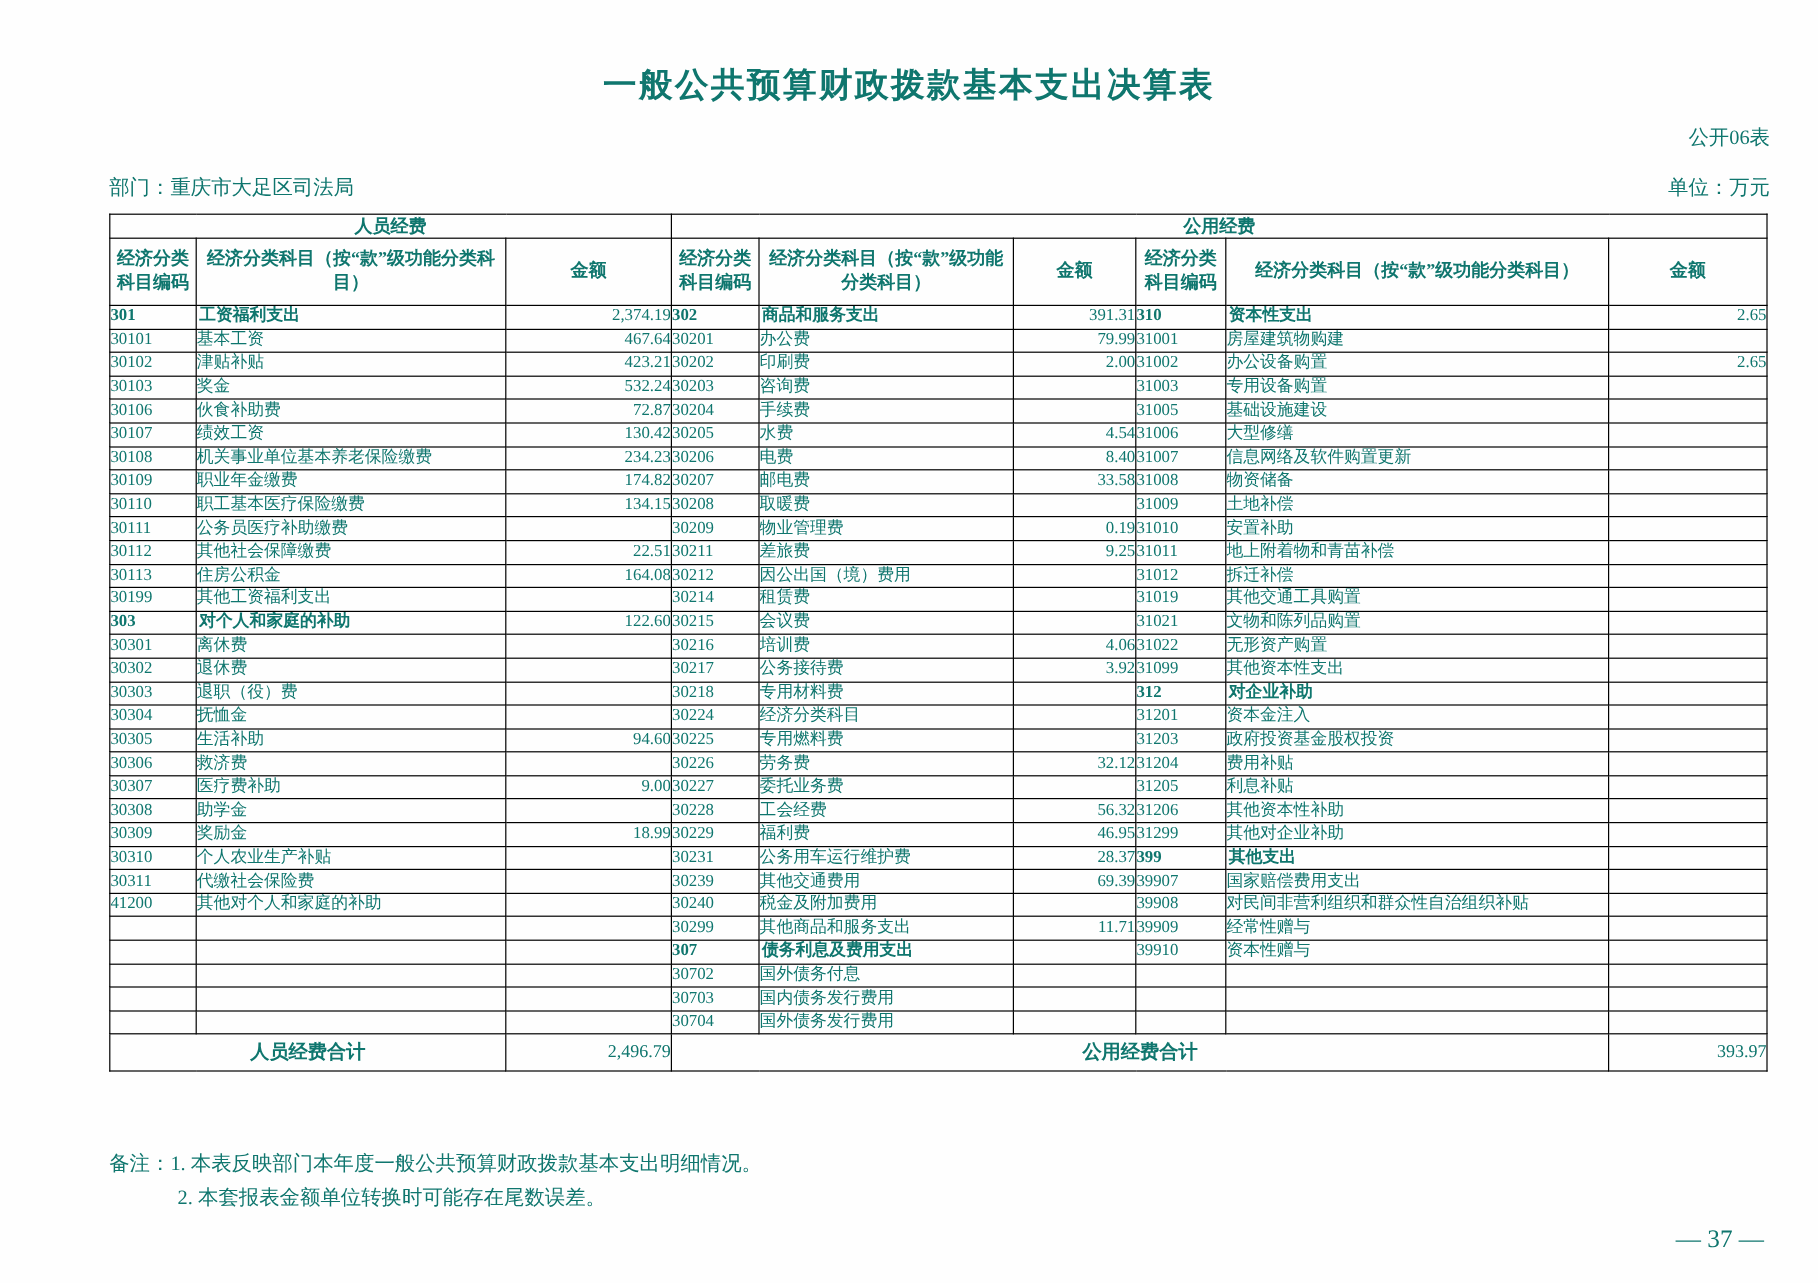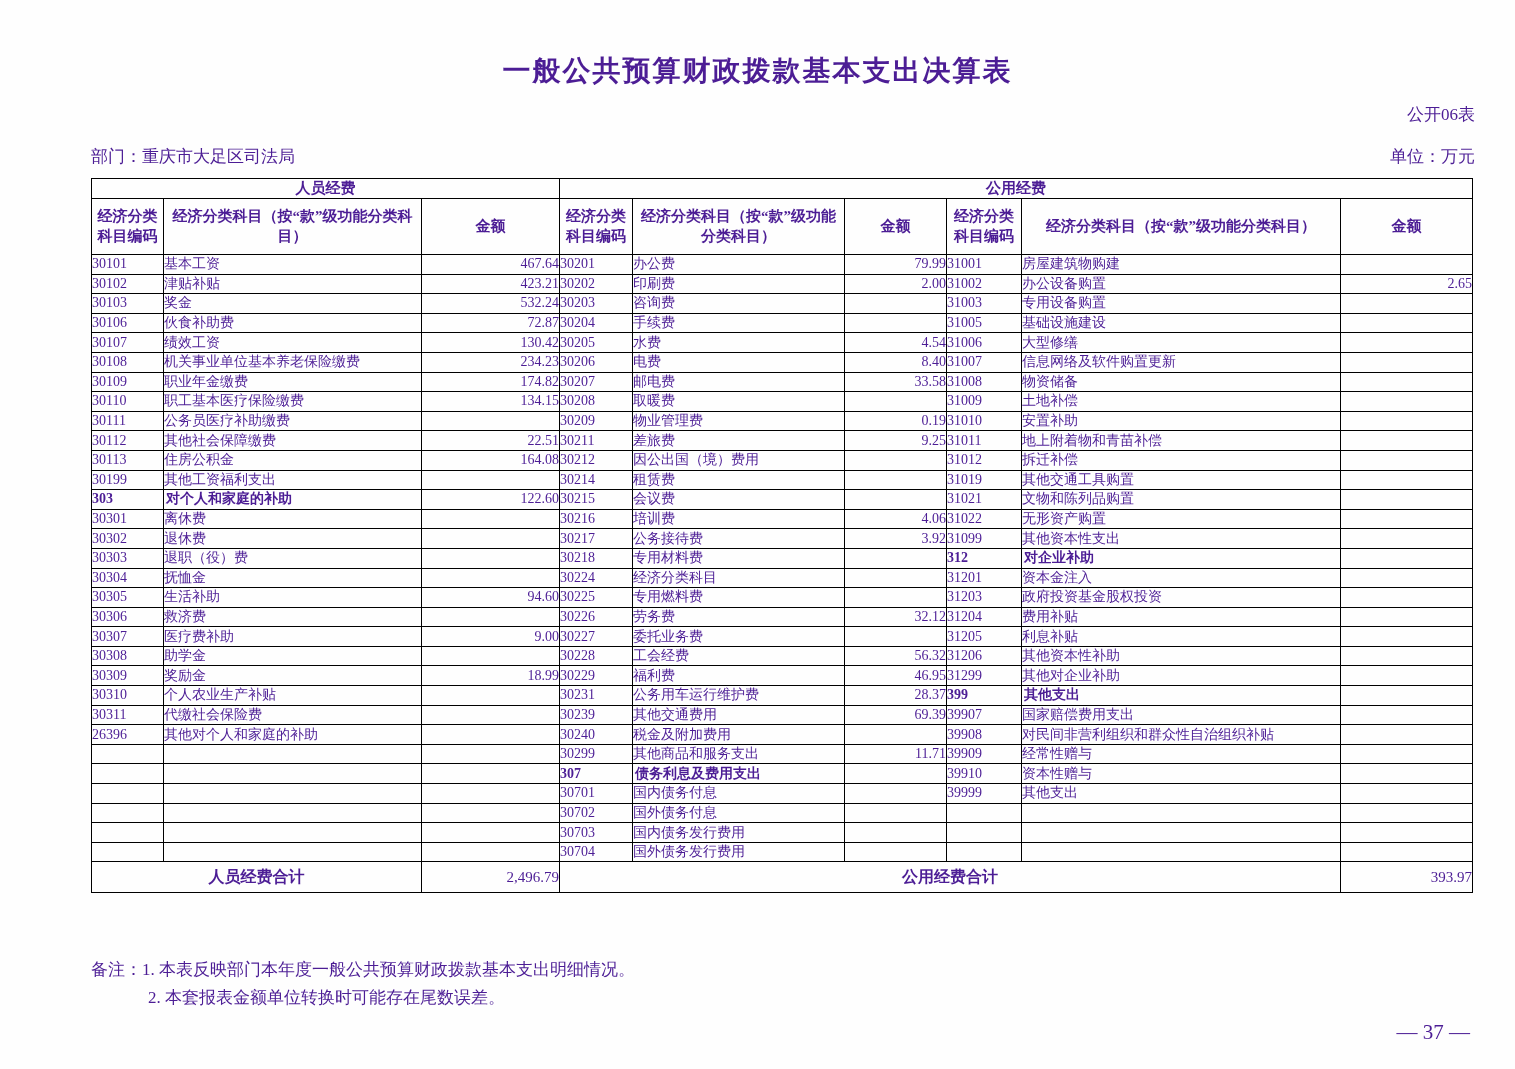--- a/index.html
+++ b/index.html
@@ -1,18 +1,18 @@
 <!DOCTYPE html>
 <html><head>
 <meta charset="utf-8">
 <style>
   html,body { margin:0; padding:0; background:#e8e8e8; }
   .page {
     position:relative; width:1515px; height:1069px; margin:0 auto;
-    background:#fefefe; overflow:hidden; color:#4c1d95;
+    background:#fefefe; overflow:hidden; color:#0f766e;
     font-family:"Liberation Serif","DejaVu Serif",serif;
   }
   .title {
     position:absolute; top:52px; left:0; width:100%;
     text-align:center; font-size:28px; font-weight:bold; letter-spacing:2px;
   }
   .form-code { position:absolute; top:103px; right:40px; font-size:17px; }
   .meta-row {
     position:absolute; top:145px; left:91px; width:1384px;
     display:flex; justify-content:space-between; font-size:17px;
@@ -80,20 +80,31 @@
         <th>经济分类科目编码</th>
         <th>经济分类科目（按“款”级功能分类科目）</th>
         <th>金额</th>
         <th>经济分类科目编码</th>
         <th>经济分类科目（按“款”级功能分类科目）</th>
         <th>金额</th>
       </tr>
     </thead>
     <tbody id="body-rows">
         <tr>
+          <td class="code cat">301</td>
+          <td class="name cat">工资福利支出</td>
+          <td class="amt">2,374.19</td>
+          <td class="code cat">302</td>
+          <td class="name cat">商品和服务支出</td>
+          <td class="amt">391.31</td>
+          <td class="code cat">310</td>
+          <td class="name cat">资本性支出</td>
+          <td class="amt">2.65</td>
+        </tr>
+        <tr>
           <td class="code">30101</td>
           <td class="name">基本工资</td>
           <td class="amt">467.64</td>
           <td class="code">30201</td>
           <td class="name">办公费</td>
           <td class="amt">79.99</td>
           <td class="code">31001</td>
           <td class="name">房屋建筑物购建</td>
           <td class="amt"></td>
         </tr>
@@ -344,21 +355,21 @@
           <td class="name">代缴社会保险费</td>
           <td class="amt"></td>
           <td class="code">30239</td>
           <td class="name">其他交通费用</td>
           <td class="amt">69.39</td>
           <td class="code">39907</td>
           <td class="name">国家赔偿费用支出</td>
           <td class="amt"></td>
         </tr>
         <tr>
-          <td class="code">26396</td>
+          <td class="code">41200</td>
           <td class="name">其他对个人和家庭的补助</td>
           <td class="amt"></td>
           <td class="code">30240</td>
           <td class="name">税金及附加费用</td>
           <td class="amt"></td>
           <td class="code">39908</td>
           <td class="name">对民间非营利组织和群众性自治组织补贴</td>
           <td class="amt"></td>
         </tr>
         <tr>
@@ -374,31 +385,20 @@
         </tr>
         <tr>
           <td class="code"></td>
           <td class="name"></td>
           <td class="amt"></td>
           <td class="code cat">307</td>
           <td class="name cat">债务利息及费用支出</td>
           <td class="amt"></td>
           <td class="code">39910</td>
           <td class="name">资本性赠与</td>
-          <td class="amt"></td>
-        </tr>
-        <tr>
-          <td class="code"></td>
-          <td class="name"></td>
-          <td class="amt"></td>
-          <td class="code">30701</td>
-          <td class="name">国内债务付息</td>
-          <td class="amt"></td>
-          <td class="code">39999</td>
-          <td class="name">其他支出</td>
           <td class="amt"></td>
         </tr>
         <tr>
           <td class="code"></td>
           <td class="name"></td>
           <td class="amt"></td>
           <td class="code">30702</td>
           <td class="name">国外债务付息</td>
           <td class="amt"></td>
           <td class="code"></td>

